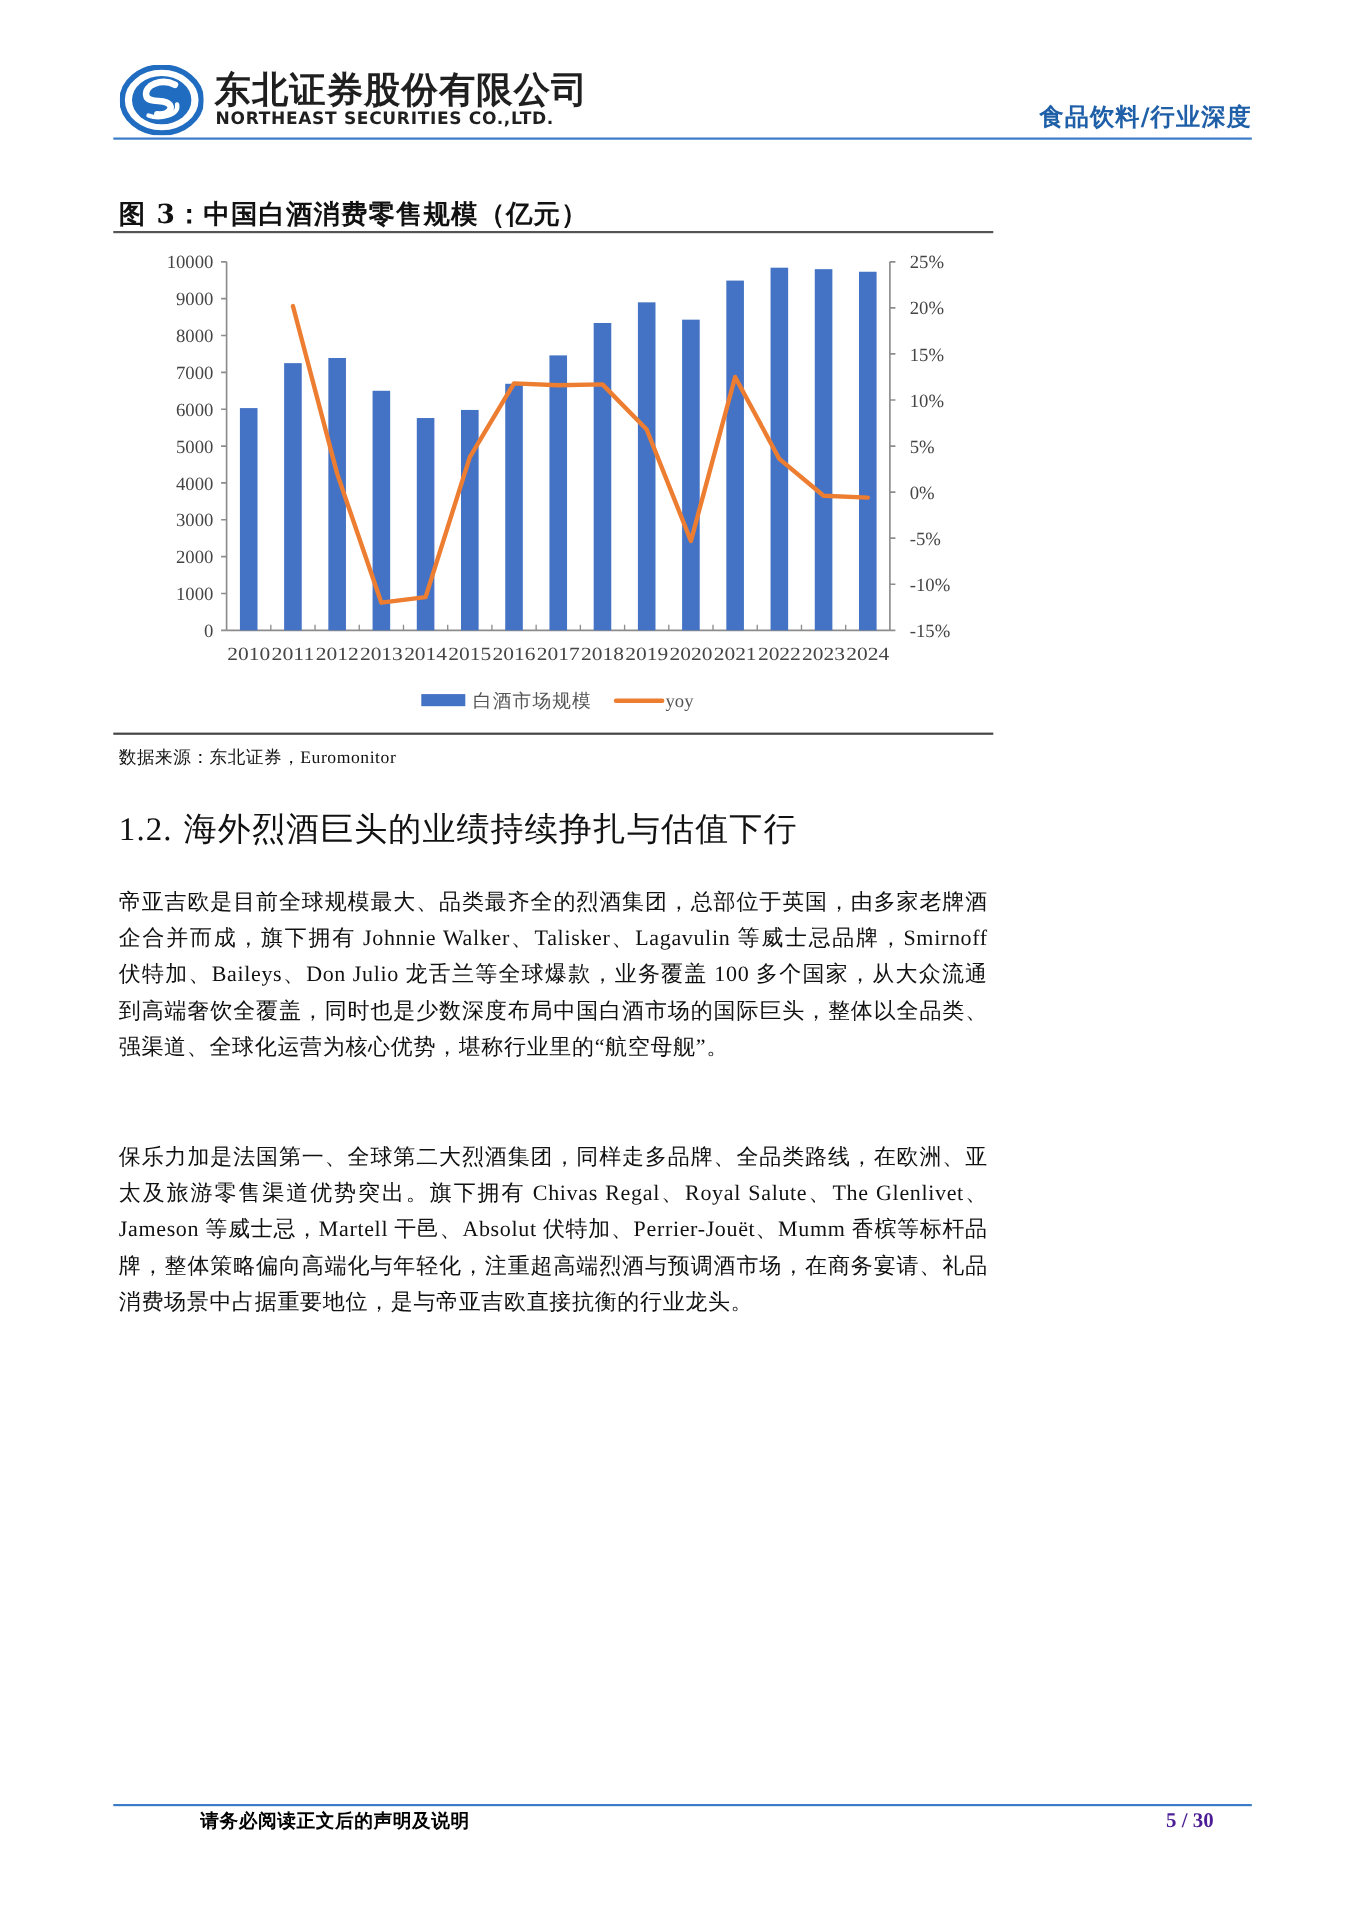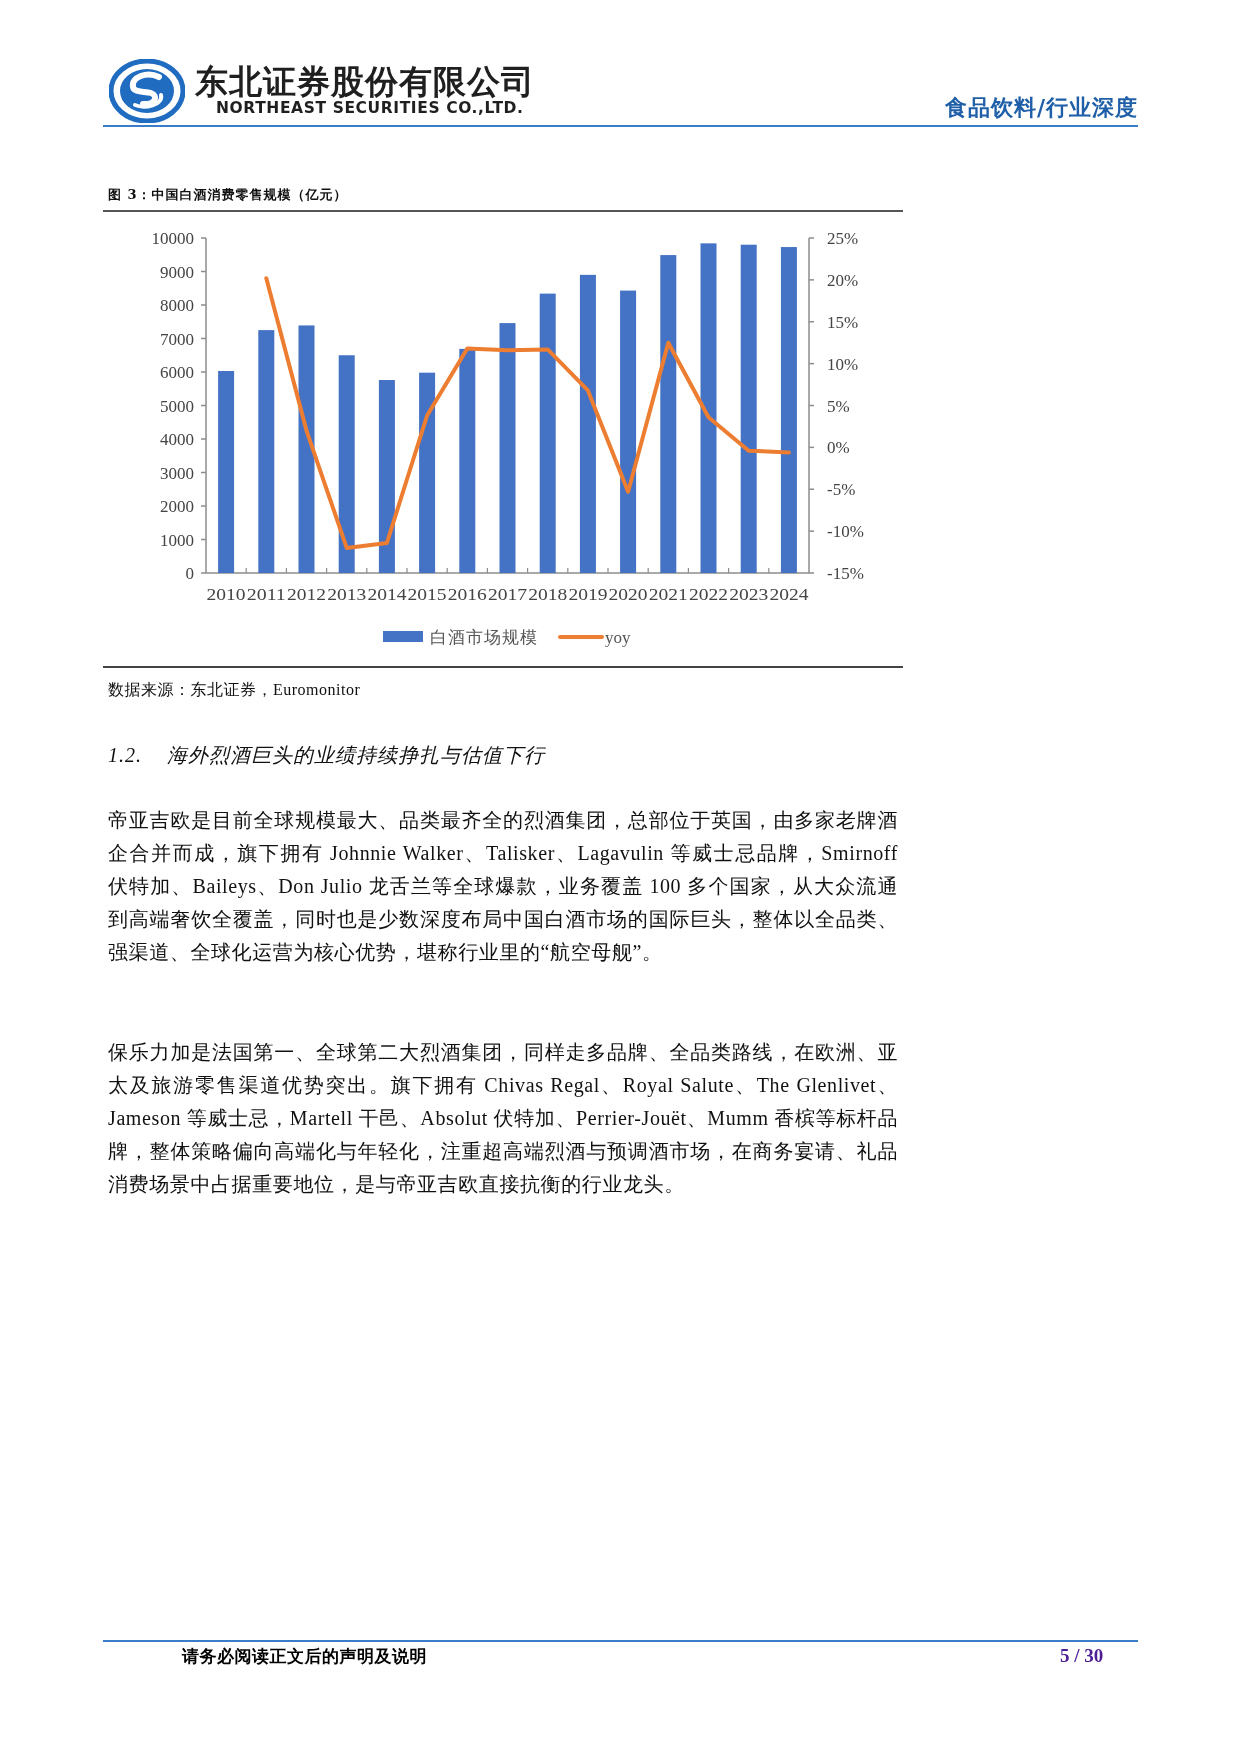--- a/index.html
+++ b/index.html
@@ -4,33 +4,33 @@
 <style>
   * { box-sizing: border-box; margin: 0; padding: 0; }
   html, body { width: 1241px; height: 1754px; background: #ffffff; overflow: hidden; }
   body { position: relative; font-family: "Liberation Serif", "DejaVu Serif", serif; color: #111; }
 
   .abs { position: absolute; }
 
   
   .logo-circle { left: 109px; top: 59px; width: 76px; height: 64px; }
   .logo-cn { left: 195px; top: 64px; font-family: "DejaVu Sans", sans-serif; font-weight: bold; font-size: 33px; letter-spacing: 1px; color: #1f1f1f; white-space: nowrap; line-height: 36px; }
-  .logo-en { left: 196px; top: 100px; font-family: "DejaVu Sans", sans-serif; font-weight: bold; font-size: 15.5px; letter-spacing: 0.6px; color: #1f1f1f; white-space: nowrap; line-height: 16px; margin-left: 20px; }
+  .logo-en { left: 196px; top: 100px; font-family: "DejaVu Sans", sans-serif; font-weight: bold; font-size: 15.5px; letter-spacing: 0.6px; color: #1f1f1f; white-space: nowrap; line-height: 16px; }
   .header-section { right: 103px; top: 94px; font-family: "DejaVu Serif", serif; font-weight: bold; font-size: 22px; color: #1f5fa8; white-space: nowrap; line-height: 26px; letter-spacing: 1px; }
   .header-rule { left: 103px; top: 125px; width: 1035px; height: 2px; background: #3a7cc8; }
 
   
-  .fig-title { left: 108px; top: 183px; font-family: "DejaVu Serif", serif; font-weight: bold; font-size: 13px; white-space: nowrap; line-height: 24px; letter-spacing: 1px; }
+  .fig-title { left: 108px; top: 183px; font-family: "DejaVu Serif", serif; font-weight: bold; font-size: 24px; white-space: nowrap; line-height: 24px; letter-spacing: 1px; }
   .fig-rule-top { left: 103px; top: 210px; width: 800px; height: 2px; background: #555; }
   .chart { left: 103px; top: 212px; width: 800px; height: 454px; }
   .fig-rule-bottom { left: 103px; top: 666px; width: 800px; height: 2px; background: #444; }
   .fig-source { left: 108px; top: 677px; font-size: 16px; white-space: nowrap; line-height: 26px; letter-spacing: 0.5px; }
 
   
-  .section-heading { left: 108px; top: 741px; font-size: 20px; white-space: nowrap; line-height: 28px; letter-spacing: 1px; font-style: italic; }
+  .section-heading { left: 108px; top: 741px; font-size: 30px; white-space: nowrap; line-height: 28px; letter-spacing: 1px; }
   .section-num { display: inline-block; width: 59px; }
 
   
   .para { left: 108px; width: 790px; font-size: 20px; line-height: 33px; text-align: justify; letter-spacing: 0.6px; }
   .para p { text-indent: 0; }
   .para-1 { top: 804px; }
   .para-2 { top: 1036px; }
 
   
   .footer-rule { left: 103px; top: 1640px; width: 1035px; height: 2px; background: #3a7cc8; }

